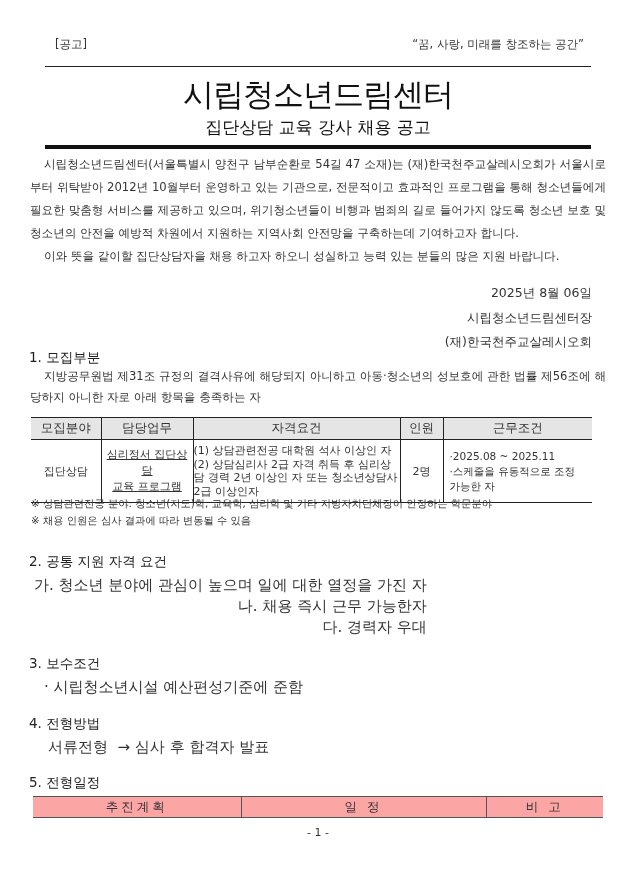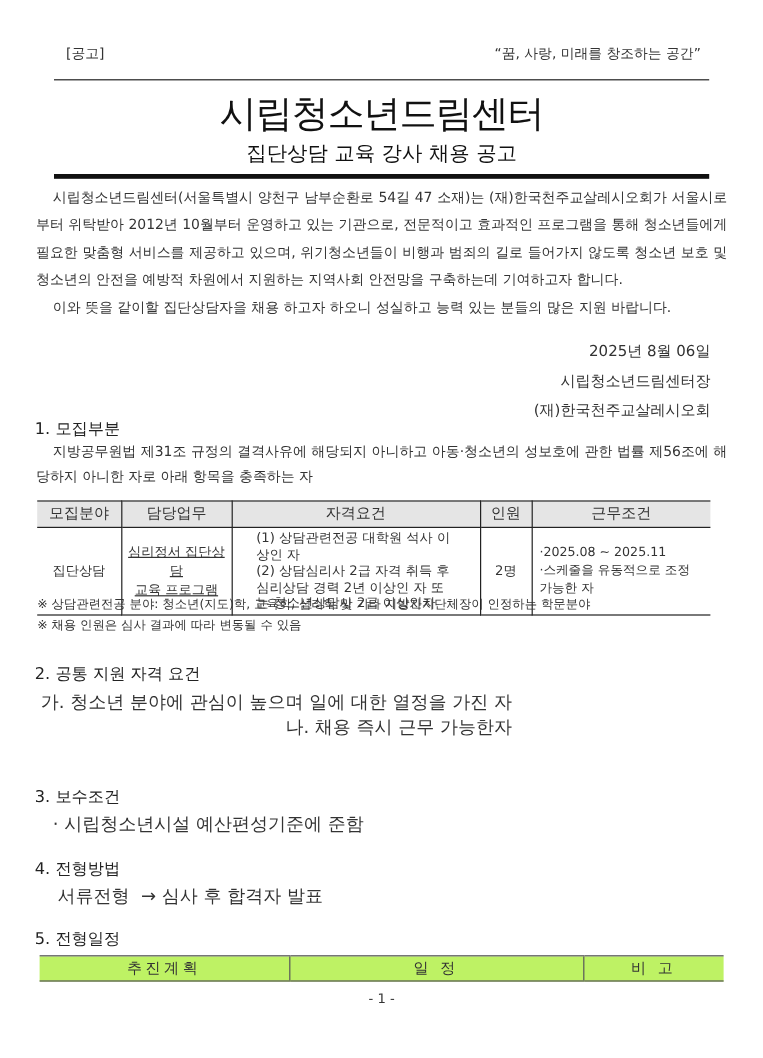--- a/index.html
+++ b/index.html
@@ -22,25 +22,25 @@
   .h2 { left:29px; font-size:13.5px; color:#222; }
   .body-t { font-size:15px; color:#333; }
   table.t1 { position:absolute; left:31px; top:417px; width:561px; border-collapse:collapse; font-size:11px; color:#333; }
   table.t1 th { background:#e5e5e5; font-weight:normal; font-size:12.5px; height:19px; border-top:1px solid #222; border-bottom:1px solid #222; }
   table.t1 td, table.t1 th { border-left:1px solid #222; border-right:1px solid #222; }
   table.t1 td { border-bottom:1px solid #222; vertical-align:middle; }
   table.t1 th:first-child, table.t1 td:first-child { border-left:none; }
   table.t1 th:last-child, table.t1 td:last-child { border-right:none; }
   .c { text-align:center; }
   .u { text-decoration:underline;margin-left:16px; }
-  .req { padding:2px 20px; line-height:13.5px; }
+  .req { padding:2px 0; line-height:13.5px; }
   .work { padding:2px 6px; line-height:15px; font-size:10.5px; }
   .note { left:31px; font-size:10.3px; color:#333; }
   table.t2 { position:absolute; left:33px; top:796px; width:570px; border-collapse:collapse; font-size:12.5px; color:#333; }
-  table.t2 th { background:#bef264; font-weight:normal; height:18px; border-top:1px solid #555; border-bottom:1px solid #555; border-left:1px solid #555; letter-spacing:3px; }
+  table.t2 th { background:#fca5a5; font-weight:normal; height:18px; border-top:1px solid #555; border-bottom:1px solid #555; border-left:1px solid #555; letter-spacing:3px; }
   table.t2 th:first-child { border-left:none; }
   .pagenum { left:0; width:636px; top:826px; text-align:center; font-size:11px; color:#333; }
 </style>
 </head>
 <body>
 
 <div class="abs topline-left">[공고]</div>
 <div class="abs topline-right">“꿈, 사랑, 미래를 창조하는 공간”</div>
 <div class="abs rule-thin"></div>
 <div class="abs title">시립청소년드림센터</div>
@@ -98,20 +98,21 @@
 </tbody>
   </table>
 
 <div class="abs note" style="top:497px;">※ 상담관련전공 분야: 청소년(지도)학, 교육학, 심리학 및 기타 지방자치단체장이 인정하는 학문분야</div>
 <div class="abs note" style="top:514px;">※ 채용 인원은 심사 결과에 따라 변동될 수 있음</div>
 
 <div class="abs h2" style="top:553px;">2. 공통 지원 자격 요건</div>
 <div class="abs body-t" style="left:34px; top:575px; line-height:21px;">
   <div>가. 청소년 분야에 관심이 높으며 일에 대한 열정을 가진 자</div>
   <div>나. 채용 즉시 근무 가능한자</div>
+  <div>다. 경력자 우대</div>
 </div>
 
 <div class="abs h2" style="top:655px;">3. 보수조건</div>
 <div class="abs body-t" style="left:44px; top:678px;">· 시립청소년시설 예산편성기준에 준함</div>
 
 <div class="abs h2" style="top:715px;">4. 전형방법</div>
 <div class="abs body-t" style="left:48px; top:738px; white-space:pre;">서류전형  → 심사 후 합격자 발표</div>
 
 <div class="abs h2" style="top:774px;">5. 전형일정</div>
 <table class="t2">

